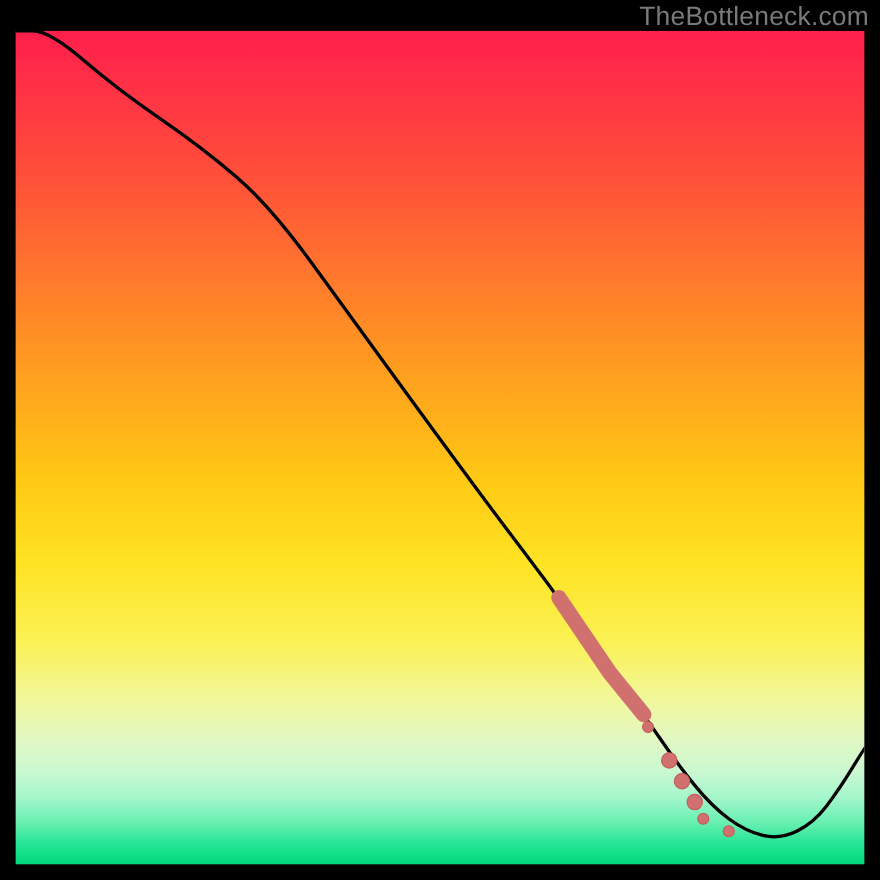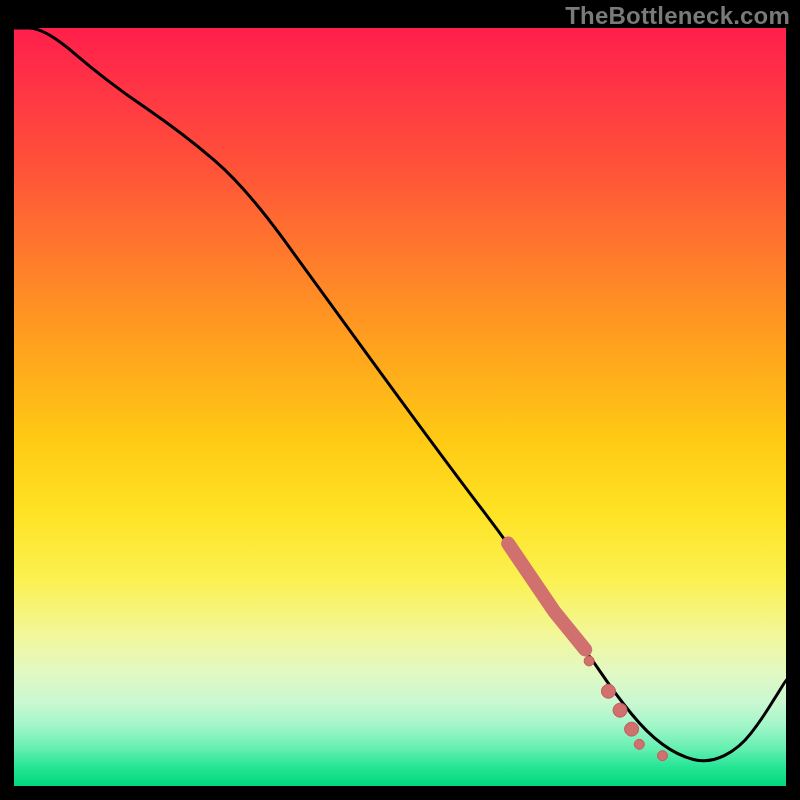--- a/index.html
+++ b/index.html
@@ -15,21 +15,21 @@
     position: relative;
     width: 800px;
     height: 800px;
     background: #000;
   }
   .watermark {
     position: absolute;
     top: 2px;
     right: 10px;
     font-size: 24px;
-    font-weight: 700;
+    font-weight: 400;
     color: #7a7a7a;
     z-index: 50;
     letter-spacing: 0.2px;
   }
   .plot {
     position: absolute;
     left: 14px;
     top: 28px;
     width: 772px;
     height: 758px;

